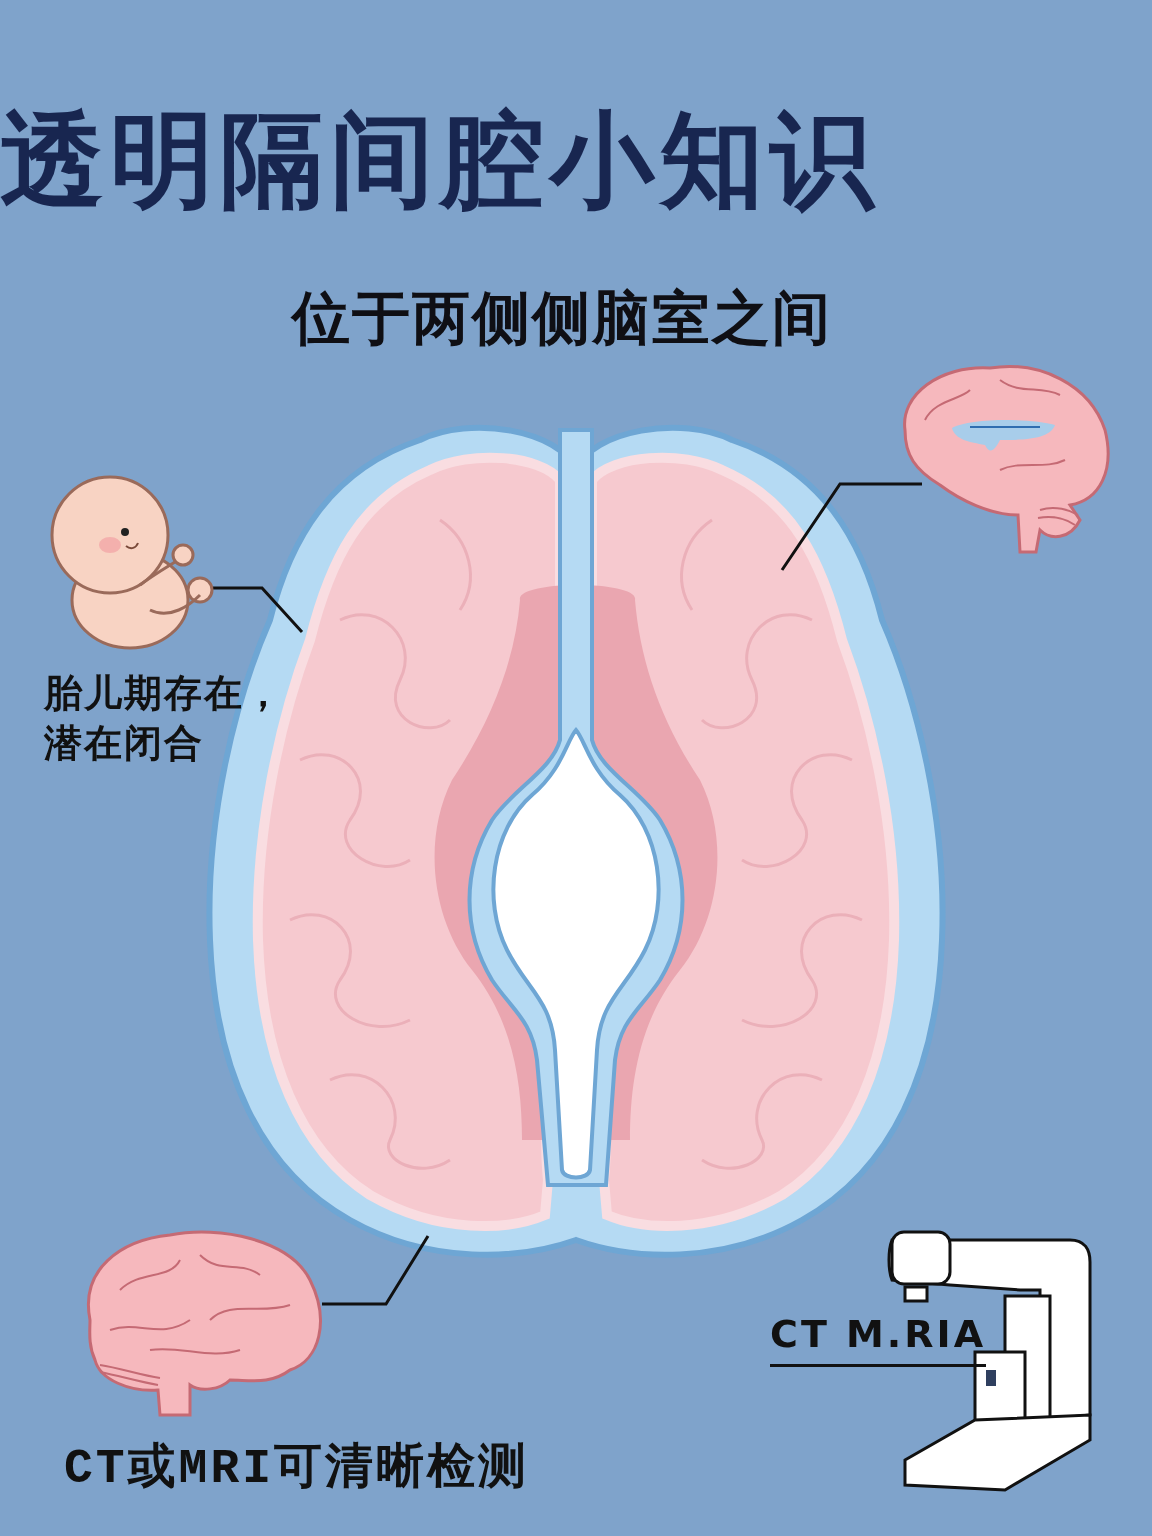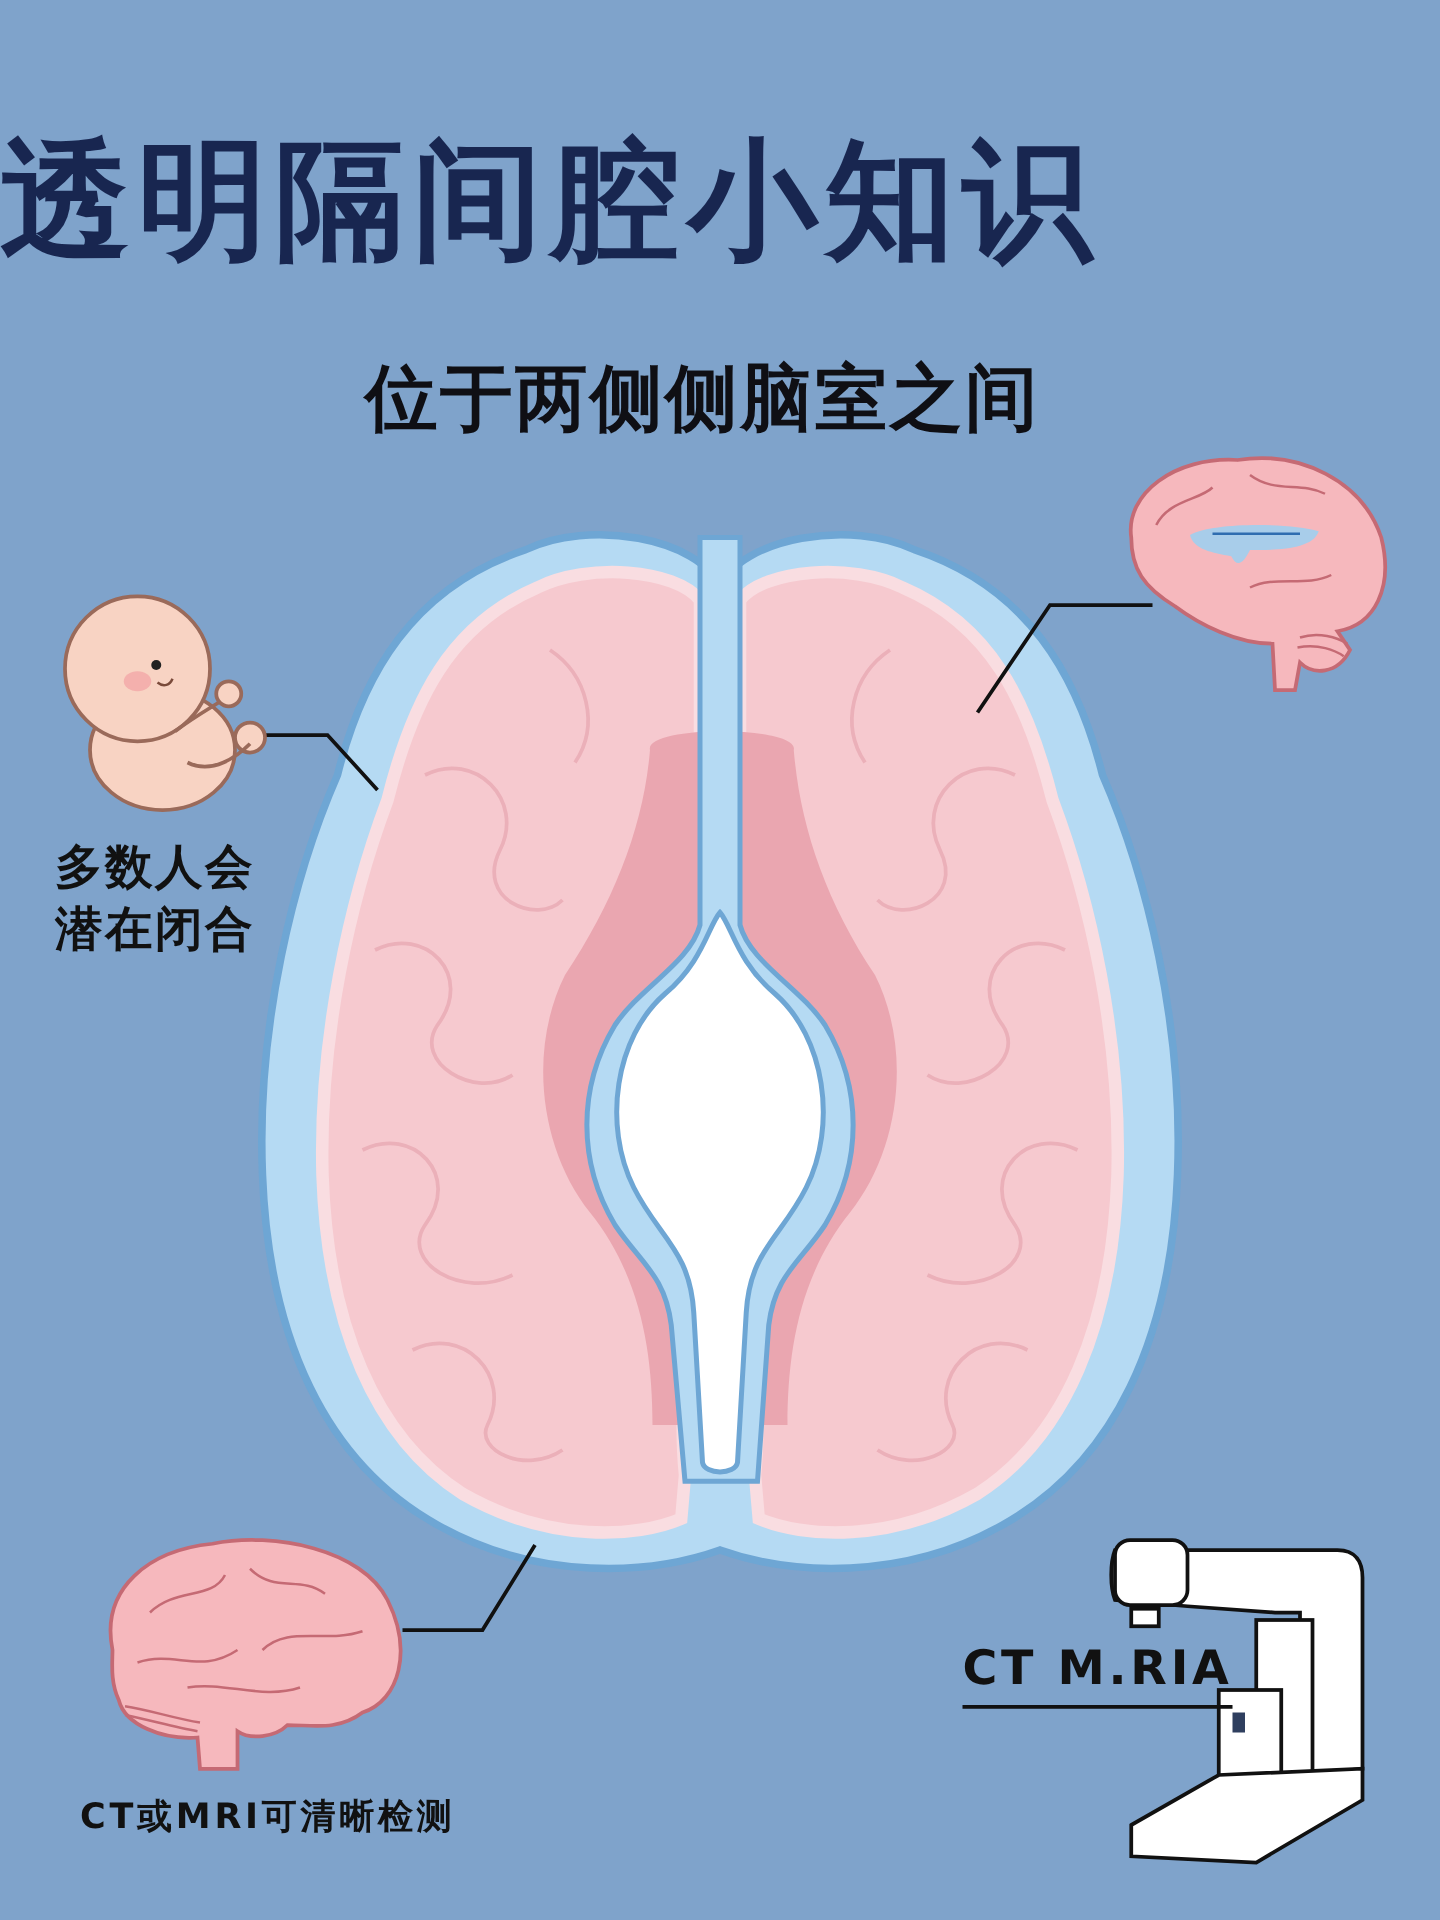--- a/index.html
+++ b/index.html
@@ -1,21 +1,21 @@
 <!DOCTYPE html>
 <html><head>
 <meta charset="utf-8">
 <style>
   html,body{margin:0;padding:0;}
   body{width:1152px;height:1536px;overflow:hidden;background:#7fa3cb;position:relative;font-family:"DejaVu Sans","Liberation Sans",sans-serif;}
   .title{position:absolute;left:0;top:98px;width:1152px;text-align:left;font-family:"DejaVu Serif","Liberation Serif",serif;font-weight:bold;font-size:104px;letter-spacing:6px;color:#182650;line-height:1.2;}
   .subtitle{position:absolute;left:0;top:280px;width:1124px;text-align:center;font-family:"DejaVu Serif","Liberation Serif",serif;font-weight:bold;font-size:58px;color:#0f0f14;letter-spacing:2px;}
   .label{position:absolute;color:#111;font-weight:bold;}
   .fetal-label{left:44px;top:668px;font-size:38px;line-height:50px;letter-spacing:2px;}
-  .ct-label{left:64px;top:1434px;font-size:28px;letter-spacing:3px;}
+  .ct-label{left:64px;top:1434px;font-size:48px;letter-spacing:3px;font-family:Liberation Mono, monospace;}
   .machine-label{left:770px;top:1312px;font-size:38px;letter-spacing:3px;border-bottom:3px solid #111;padding-bottom:8px;font-family:"DejaVu Sans","Liberation Sans",sans-serif;}
   svg.layer{position:absolute;left:0;top:0;}
 </style>
 </head>
 <body>
 
 <div class="title">透明隔间腔小知识</div>
 <div class="subtitle">位于两侧侧脑室之间</div>
 
 <svg class="layer" width="1152" height="1536" viewBox="0 0 1152 1536">
@@ -96,18 +96,18 @@
     <rect x="892" y="1232" width="58" height="52" rx="12"></rect>
     <rect x="905" y="1287" width="22" height="14"></rect>
     <rect x="1005" y="1296" width="45" height="140"></rect>
     <rect x="975" y="1352" width="50" height="88"></rect>
     <path d="M905 1460 L 975 1420 L 1090 1415 L 1090 1440 L 1005 1490 L 905 1485 Z"></path>
   </g>
   <rect x="986" y="1370" width="10" height="16" fill="#2f3f5f"></rect>
 </svg>
 
 <div class="label fetal-label">
-  <div>多数人会</div>
+  <div>胎儿期存在，</div>
   <div>潜在闭合</div>
 </div>
 
 <div class="label machine-label">CT M.RIA</div>
 <div class="label ct-label">CT或MRI可清晰检测</div>
 
 </body></html>

